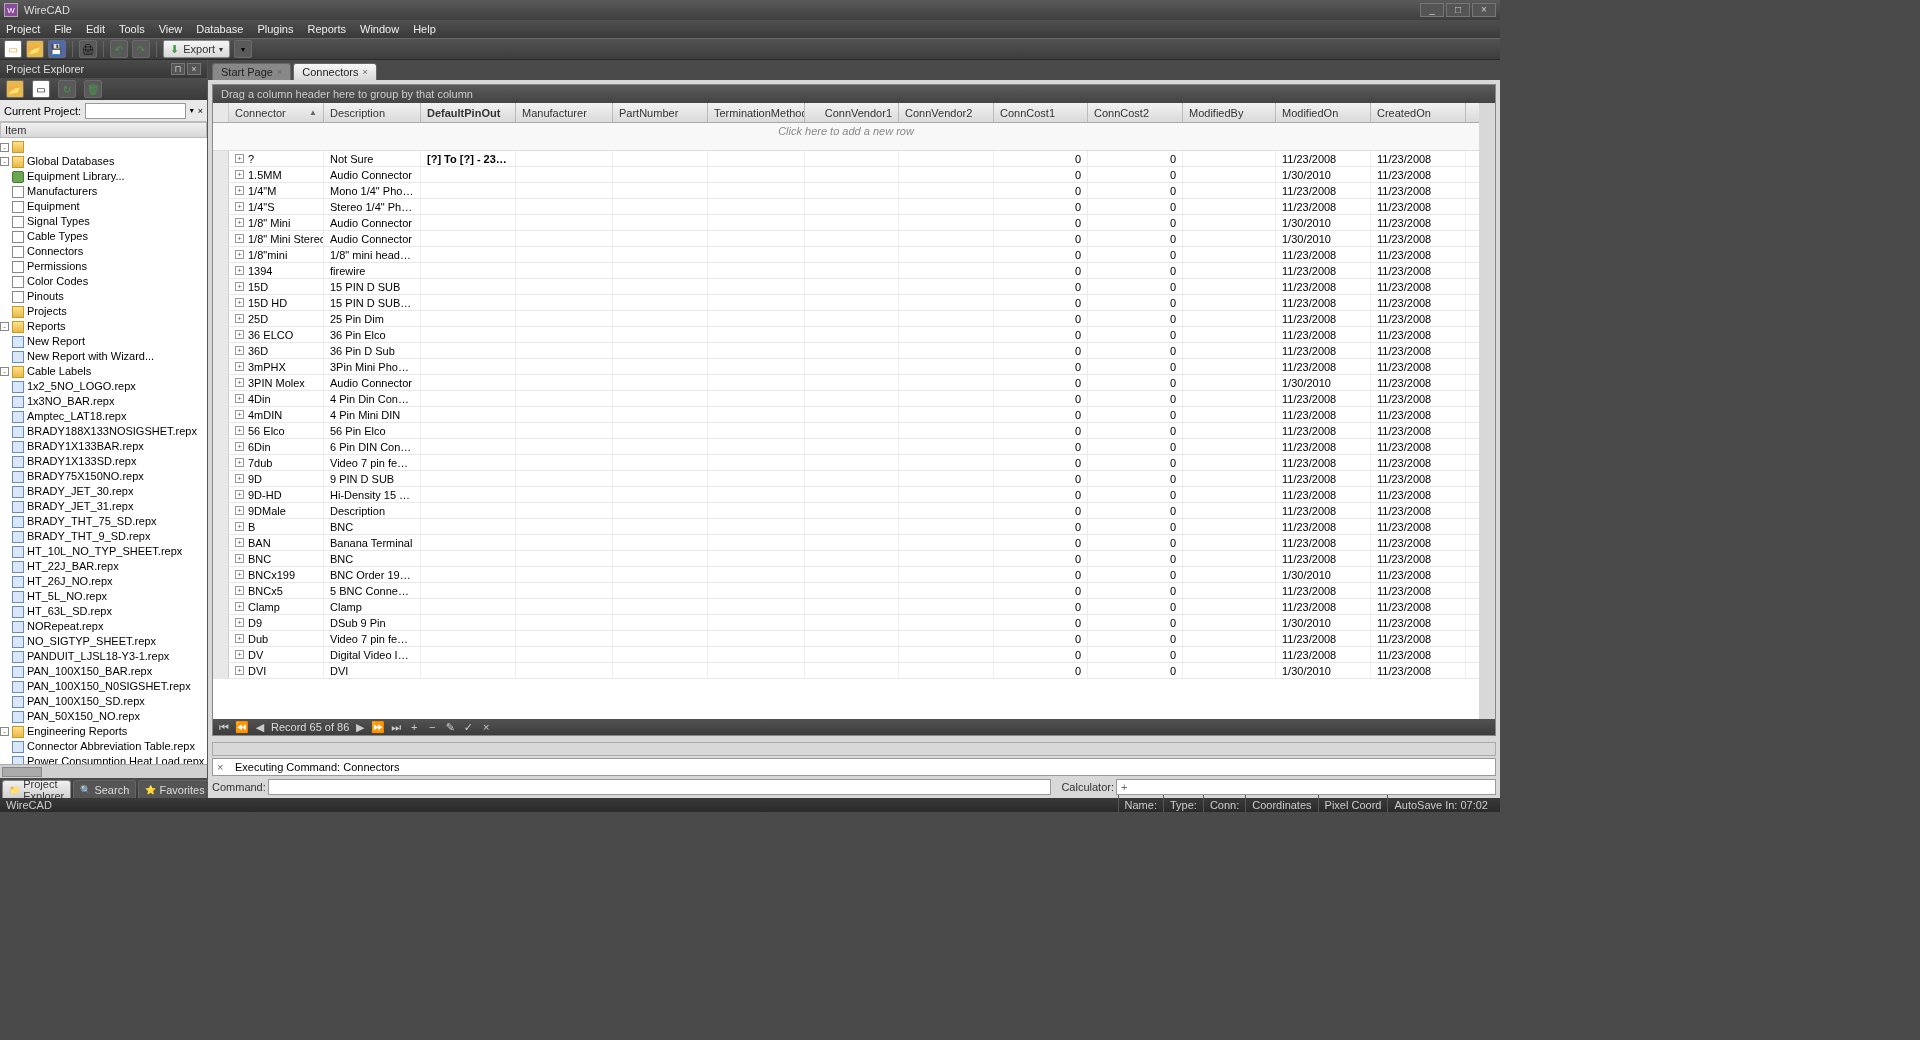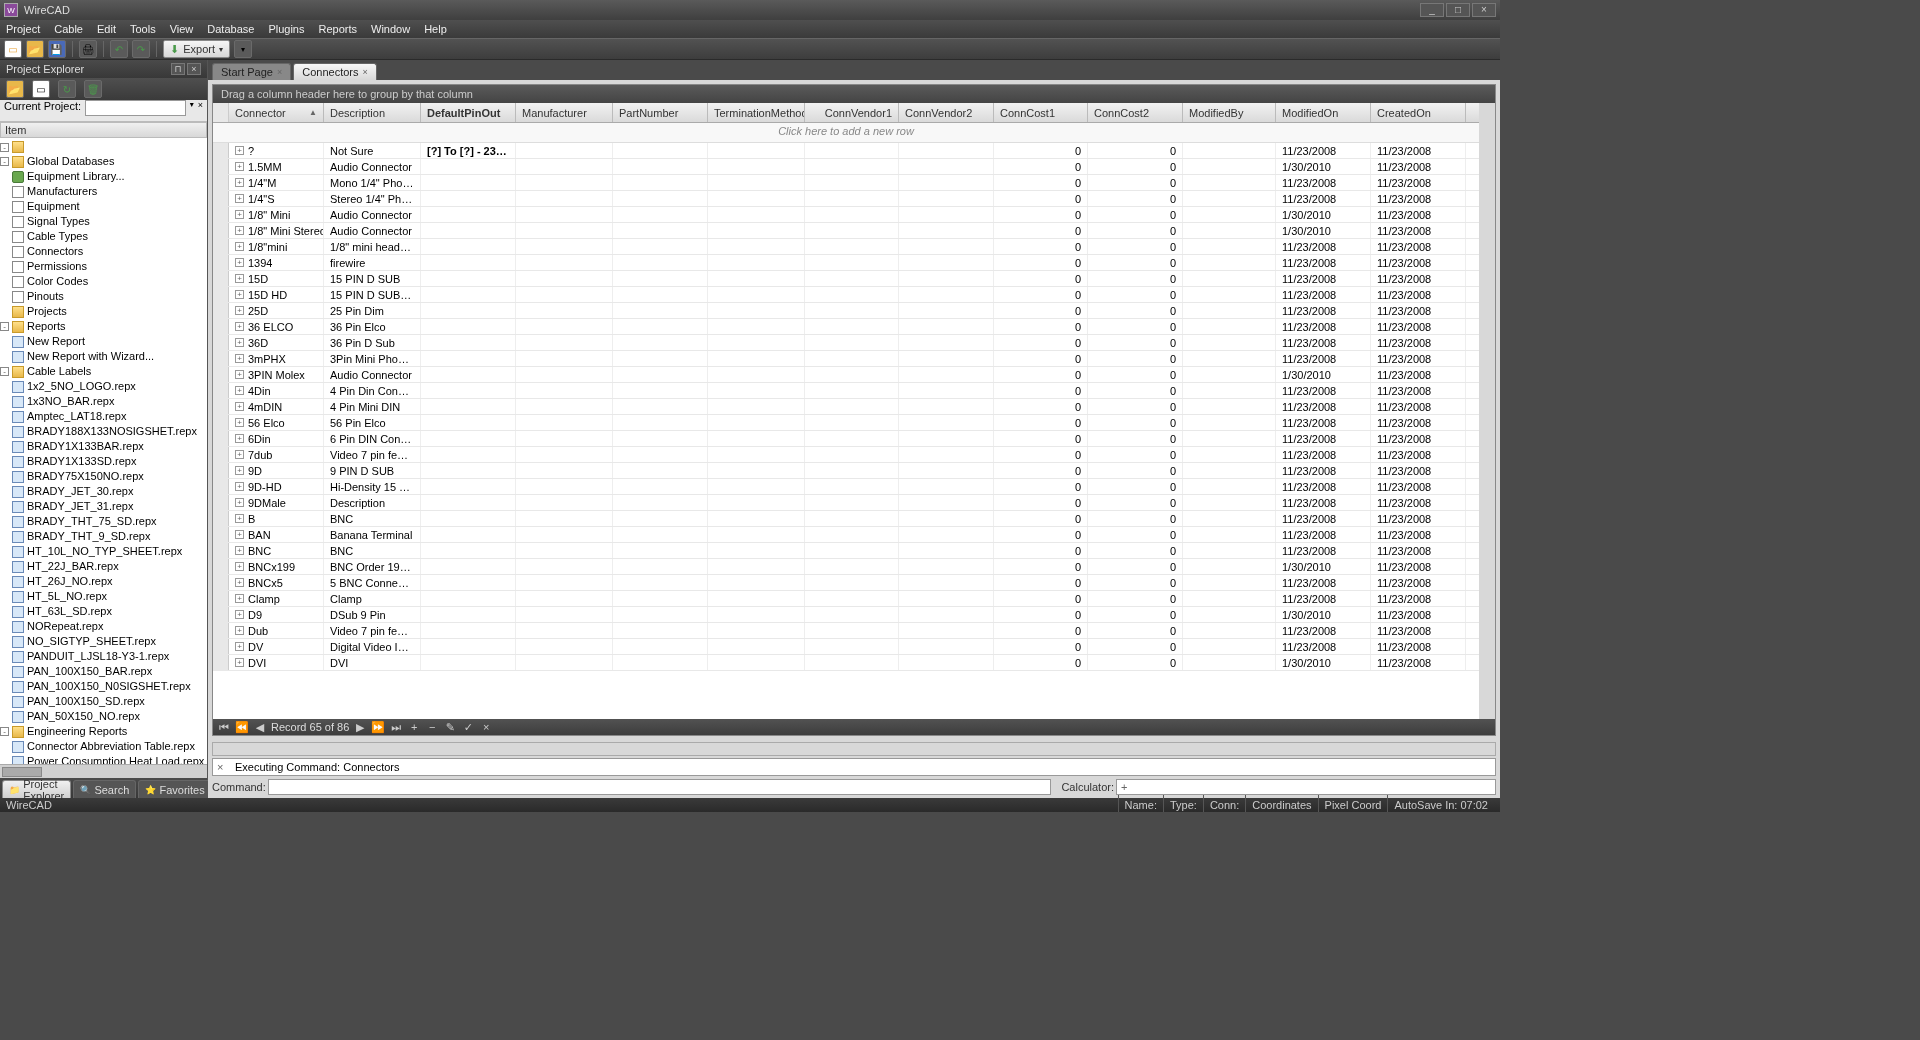--- a/index.html
+++ b/index.html
@@ -13,21 +13,21 @@
 .toolbar { height: 22px; background: linear-gradient(#525252,#3d3d3d); display: flex; align-items: center; padding: 0 4px; gap: 4px; border-top:1px solid #666; border-bottom:1px solid #2a2a2a;}
 .tbtn { width: 18px; height: 18px; background: #5a5a5a; border: 1px solid #6a6a6a; border-radius:2px; display:inline-flex;align-items:center;justify-content:center;font-size:10px;}
 .tsep { width:1px; height:16px; background:#666; margin:0 2px;}
 .export-btn { height:18px; padding:0 6px; background:linear-gradient(#f5f5f5,#d8d8d8); border:1px solid #888; border-radius:2px; display:inline-flex;align-items:center;gap:4px; color:#333;}
 .main { display: flex; height: calc(100% - 20px - 18px - 22px - 14px); }
 .sidebar { width: 208px; background: #e8e8e8; display: flex; flex-direction: column; border-right:1px solid #555;}
 .panel-header { height: 18px; background: linear-gradient(#4a4a4a,#383838); color: #ddd; display: flex; align-items: center; padding: 0 6px; }
 .panel-header .spacer{flex:1;}
 .panel-header .hbtn{width:14px;height:12px;background:#555;border:1px solid #777;margin-left:2px;text-align:center;line-height:10px;font-size:9px;color:#ccc;}
 .panel-tools { height: 22px; background: linear-gradient(#4f4f4f,#3a3a3a); display:flex;align-items:center;gap:8px;padding:0 6px;}
-.cur-proj { height: 22px; background:#e8e8e8; display:flex;padding:0 4px;gap:4px; border-bottom:1px solid #bbb;}
+.cur-proj { height: 22px; background:#e8e8e8; display:flex;align-items:center;padding:0 4px;gap:4px; border-bottom:1px solid #bbb;}
 .cur-proj .combo{flex:1;height:16px;background:#fff;border:1px solid #999;}
 .item-hdr{height:16px;background:linear-gradient(#f0f0f0,#d8d8d8);border:1px solid #bbb;padding:0 4px;line-height:14px;color:#333;}
 .tree { flex:1; overflow:auto; background:#fff; padding:2px 0;}
 .tree .node { white-space:nowrap; padding:1px 0; display:flex;align-items:center;gap:3px;line-height:13px;}
 .tree .exp{width:9px;height:9px;border:1px solid #888;display:inline-flex;align-items:center;justify-content:center;font-size:8px;line-height:7px;color:#555;flex-shrink:0;}
 .tree .noexp{width:9px;height:9px;flex-shrink:0;}
 .tree .ico{width:12px;height:12px;flex-shrink:0;display:inline-block;}
 .ico-folder{background:linear-gradient(#ffe08a,#e8b84a);border:1px solid #c89a2a;}
 .ico-db{background:#6aa84f;border:1px solid #4a7a3a;border-radius:2px;}
 .ico-doc{background:#fff;border:1px solid #888;}
@@ -41,21 +41,21 @@
 .content { flex:1; display:flex; flex-direction:column; background:#d8d8d8;}
 .doc-tabs{height:20px;background:#4a4a4a;display:flex;align-items:flex-end;padding:2px 4px 0;gap:2px;}
 .doc-tab{height:17px;padding:0 8px;background:#888;border:1px solid #666;border-bottom:none;border-radius:3px 3px 0 0;display:inline-flex;align-items:center;gap:4px;color:#222;}
 .doc-tab.active{background:linear-gradient(#f8f8f8,#d8d8d8);}
 .doc-tab .x{font-size:9px;color:#666;}
 .grid-wrap{flex:1;margin:4px;background:#fff;border:1px solid #888;display:flex;flex-direction:column;overflow:hidden;}
 .group-hdr{height:18px;background:linear-gradient(#5a5a5a,#444);color:#ccc;padding:0 8px;line-height:18px;}
 .cols{height:20px;display:flex;background:linear-gradient(#f2f2f2,#dadada);border-bottom:1px solid #aaa;}
 .col{border-right:1px solid #bbb;padding:0 6px;line-height:20px;color:#333;overflow:hidden;text-overflow:ellipsis;white-space:nowrap;display:flex;align-items:center;}
 .col .sort{margin-left:auto;font-size:8px;color:#666;}
-.addrow{height:20px;text-align:center;color:#888;line-height:16px;background:#f8f8f8;border-bottom:1px solid #ddd;font-style:italic;}
+.addrow{height:28px;text-align:center;color:#888;line-height:16px;background:#f8f8f8;border-bottom:1px solid #ddd;font-style:italic;}
 .rows{flex:1;overflow:auto;}
 .row{height:16px;display:flex;border-bottom:1px solid #e8e8e8;}
 .cell{border-right:1px solid #eee;padding:0 6px;line-height:16px;overflow:hidden;text-overflow:ellipsis;white-space:nowrap;}
 .cell.num{text-align:right;}
 .cell.exp-cell{display:flex;align-items:center;gap:4px;}
 .cell .rexp{width:9px;height:9px;border:1px solid #999;display:inline-flex;align-items:center;justify-content:center;font-size:8px;color:#666;flex-shrink:0;}
 .vscroll{width:16px;background:#d8d8d8;}
 .grid-nav{height:16px;background:linear-gradient(#525252,#3d3d3d);color:#ddd;display:flex;align-items:center;padding:0 4px;gap:4px;font-size:10px;}
 .grid-nav .nbtn{width:14px;height:12px;display:inline-flex;align-items:center;justify-content:center;color:#ccc;}
 .hscroll{height:14px;background:#d8d8d8;border:1px solid #aaa;margin:2px 4px;}
@@ -80,21 +80,21 @@
 <div class="titlebar">
   <span class="app-icon">W</span>
   <span class="title">WireCAD</span>
   <span class="win-btn">_</span>
   <span class="win-btn">□</span>
   <span class="win-btn">×</span>
 </div>
 
 <div class="menubar" id="menubar">
     <span>Project</span>
-    <span>Cable</span>
+    <span>File</span>
     <span>Edit</span>
     <span>Tools</span>
     <span>View</span>
     <span>Database</span>
     <span>Plugins</span>
     <span>Reports</span>
     <span>Window</span>
     <span>Help</span>
   </div>
 

